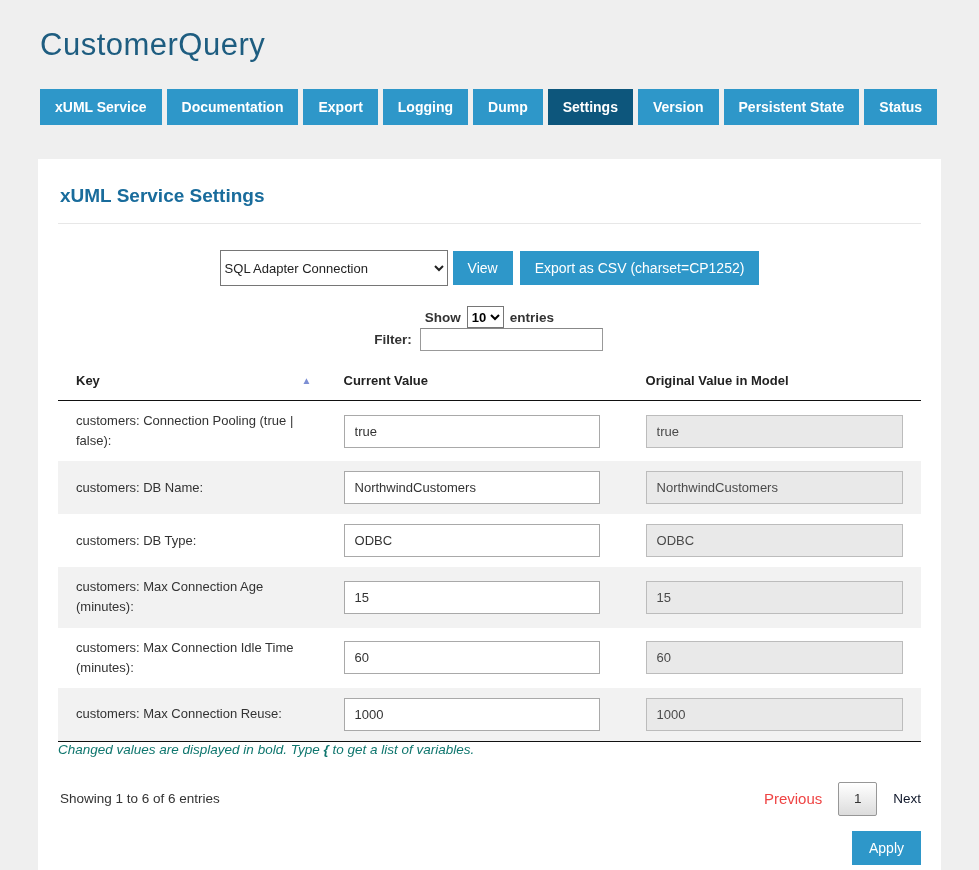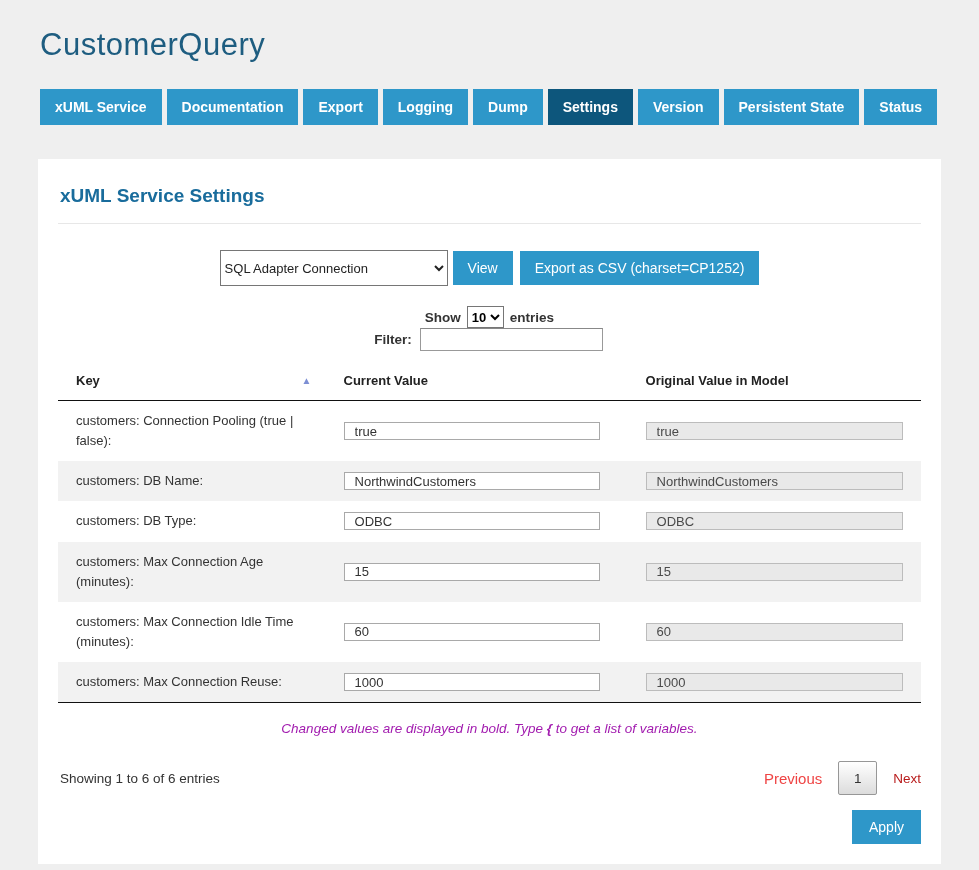--- a/index.html
+++ b/index.html
@@ -138,54 +138,52 @@
     padding: 10px 10px 10px 18px;
     vertical-align: middle;
     color: #333;
   }
   tr.stripe td { background: #f2f2f2; }
   td.key-cell { width: 31%; line-height: 1.55; }
   td.cur-cell { width: 35%; }
   td.orig-cell { width: 34%; }
   .val-input {
     width: 93.5%;
-    height: 18px;
+    height: 33px;
     border: 1px solid #a9a9a9;
     padding: 0 10px;
     font-size: 13px;
     color: #333;
     font-family: "Liberation Sans", sans-serif;
     background: #fff;
   }
   .val-input[disabled] {
     background: #e9e9e9;
     border: 1px solid #bcbcbc;
     color: #4a4a4a;
     width: 97%;
   }
   tr.last-row td { border-bottom: 1px solid #111; }
   
   .note {
-    text-align: center;
     font-style: italic;
     font-size: 13.5px;
-    color: #a21caf;
-    margin-top: 18px;
+    color: #0f766e;
   }
   .note .brace { font-weight: bold; }
   .table-footer {
     margin-top: 25px;
     display: flex;
     justify-content: space-between;
     align-items: center;
   }
   .showing-info { font-size: 13.5px; color: #333; padding-left: 2px; }
   .pagination { display: flex; align-items: center; gap: 16px; }
   .page-prev { color: #ef4444; font-size: 15px; cursor: default; }
-  .page-next { color: #b91c1c; font-size: 13.5px; cursor: pointer; }
+  .page-next { color: #0f172a; font-size: 13.5px; cursor: pointer; }
   .page-number {
     width: 39px;
     height: 34px;
     border: 1px solid #979797;
     border-radius: 2px;
     background: linear-gradient(to bottom, #ffffff, #dcdcdc);
     display: flex;
     align-items: center;
     justify-content: center;
     font-size: 13.5px;

